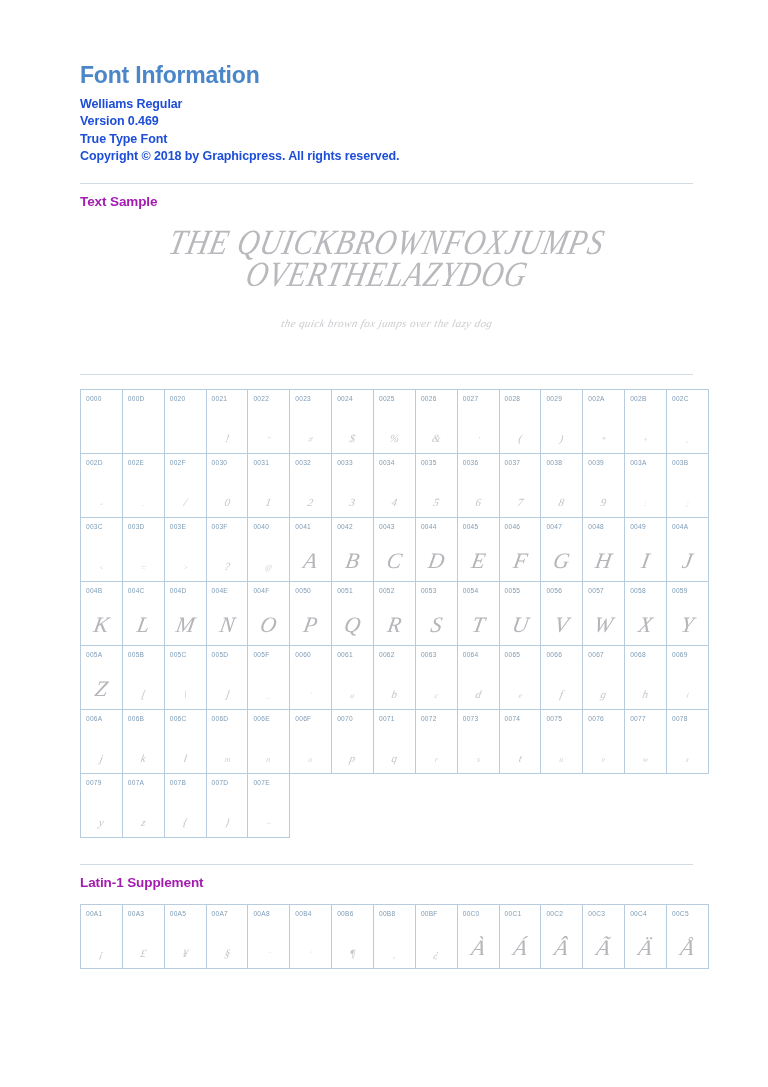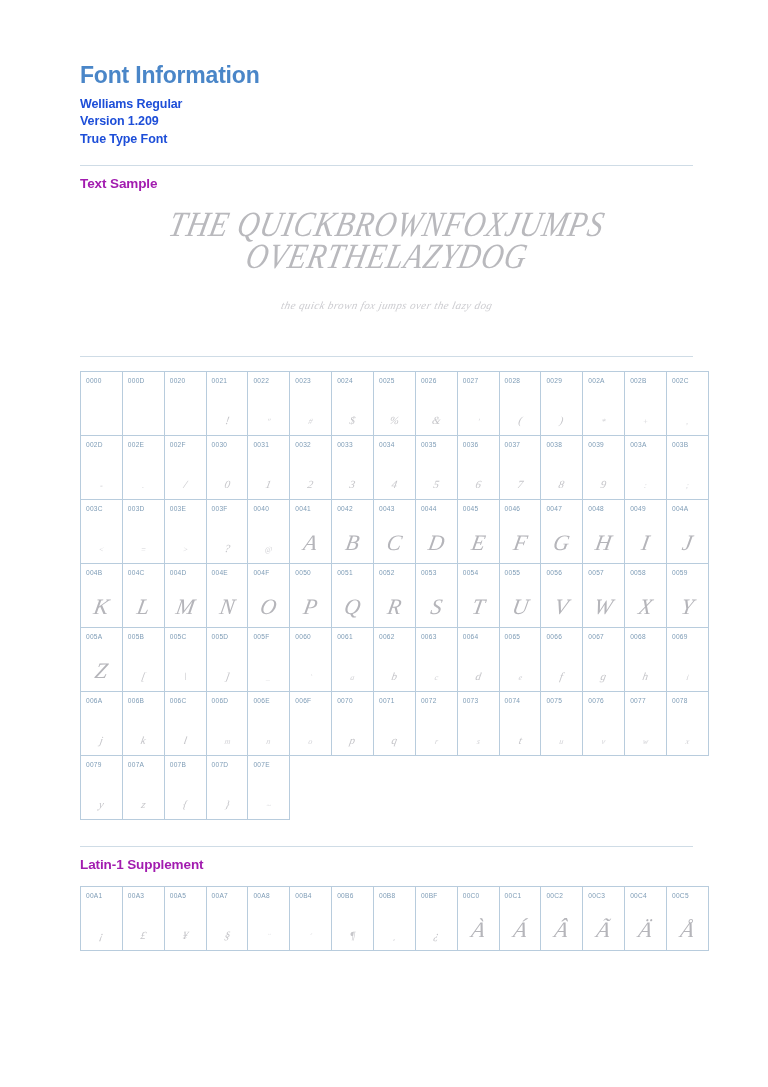--- a/index.html
+++ b/index.html
@@ -164,22 +164,23 @@
 </head>
 <body>
 
 <div class="page">
   <div class="content">
 
     <h1 class="doc-title">Font Information</h1>
 
     <ul class="meta-list">
       <li>Welliams Regular</li>
-      <li>Version 1.209</li>
+      <li>Version 0.469</li>
       <li>True Type Font</li>
+      <li>Copyright © 2018 by Graphicpress. All rights reserved.</li>
     </ul>
 
     <div class="rule"></div>
 
     <h2 class="section-heading">Text Sample</h2>
 
     <div class="sample-block">
       <div class="sample-line sample-upper-1">THE QUICKBROWNFOXJUMPS</div>
       <div class="sample-line sample-upper-2">OVERTHELAZYDOG</div>
       <div class="sample-line sample-lower">the quick brown fox jumps over the lazy dog</div>

